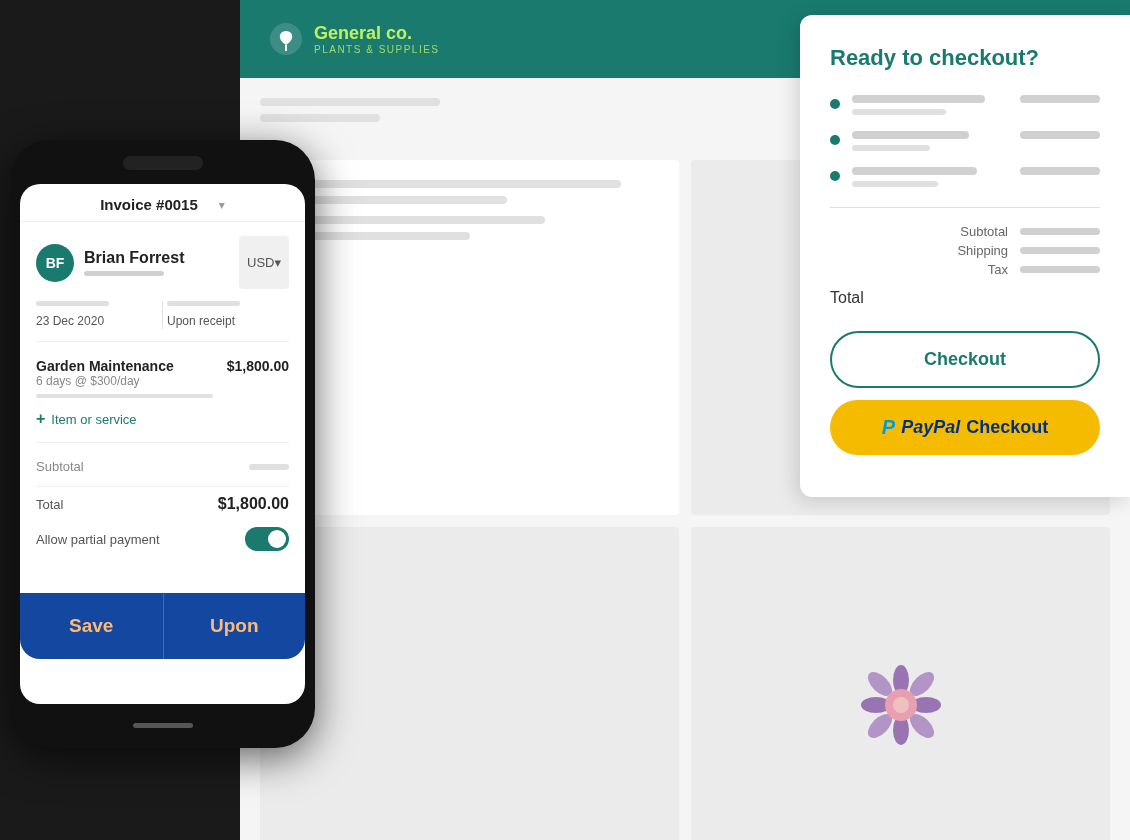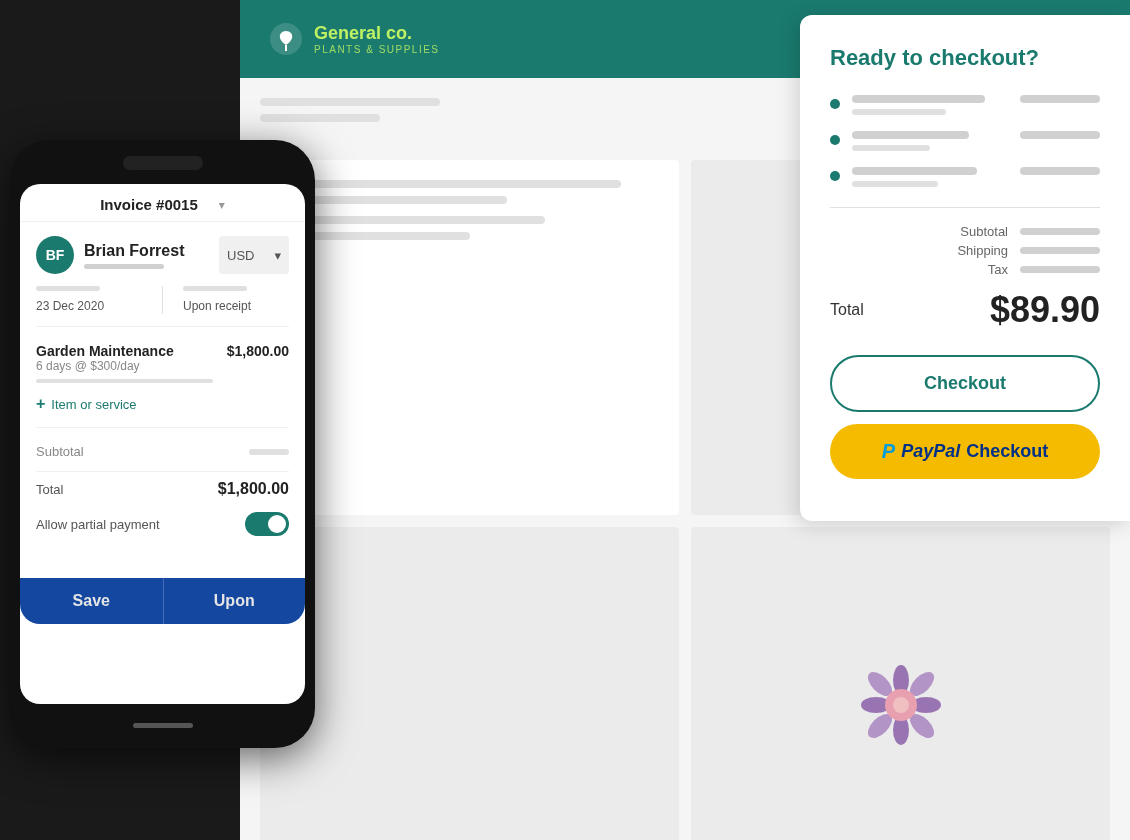--- a/index.html
+++ b/index.html
@@ -359,31 +359,31 @@
       height: 5px;
       width: 80px;
       background: #d0d0d0;
       border-radius: 3px;
       margin-top: 4px;
     }
 
     .currency-badge {
       background: #f0f0f0;
       border-radius: 4px;
-      padding: 4px 8px;
+      padding: 19px 8px;
       font-size: 13px;
       color: #555;
       display: flex;
       align-items: center;
-      gap: 20px;
+      gap: 0;
     }
 
     .date-row {
       display: flex;
-      gap: 20px;
+      gap: 4px;
       margin-bottom: 14px;
       padding-bottom: 12px;
       border-bottom: 1px solid #f0f0f0;
     }
 
     .date-block {
       flex: 1;
     }
 
     .date-label-line {
@@ -533,26 +533,26 @@
       border-radius: 50%;
     }
 
     .phone-actions {
       display: grid;
       grid-template-columns: 1fr 1fr;
       gap: 0;
     }
 
     .phone-btn {
-      padding: 14px;
-      font-size: 16px;
+      padding: 22px;
+      font-size: 19px;
       font-weight: 600;
       border: none;
       cursor: pointer;
-      color: #e5e5e5;
+      color: #fdba74;
     }
 
     .phone-btn-save {
       background: #1347a0;
       border-radius: 0 0 0 20px;
     }
 
     .phone-btn-send {
       background: #1347a0;
       border-radius: 0 0 20px 0;
@@ -690,21 +690,20 @@
       <div class="subtotal-value"></div>
     </div>
     <div class="subtotal-row">
       <span class="subtotal-label">Tax</span>
       <div class="subtotal-value"></div>
     </div>
   </div>
 
   <div class="checkout-total-row">
     <span class="checkout-total-label">Total</span>
-    <span class="checkout-total-amount">$89.90</span>
   </div>
 
   <button class="checkout-btn checkout-btn-outline">Checkout</button>
 
   <button class="checkout-btn checkout-btn-paypal">
     <span class="paypal-p">P</span>
     <span class="paypal-text">PayPal</span>
     <span style="color:#003087; font-weight:700; font-size:18px;">Checkout</span>
   </button>
 </div>

